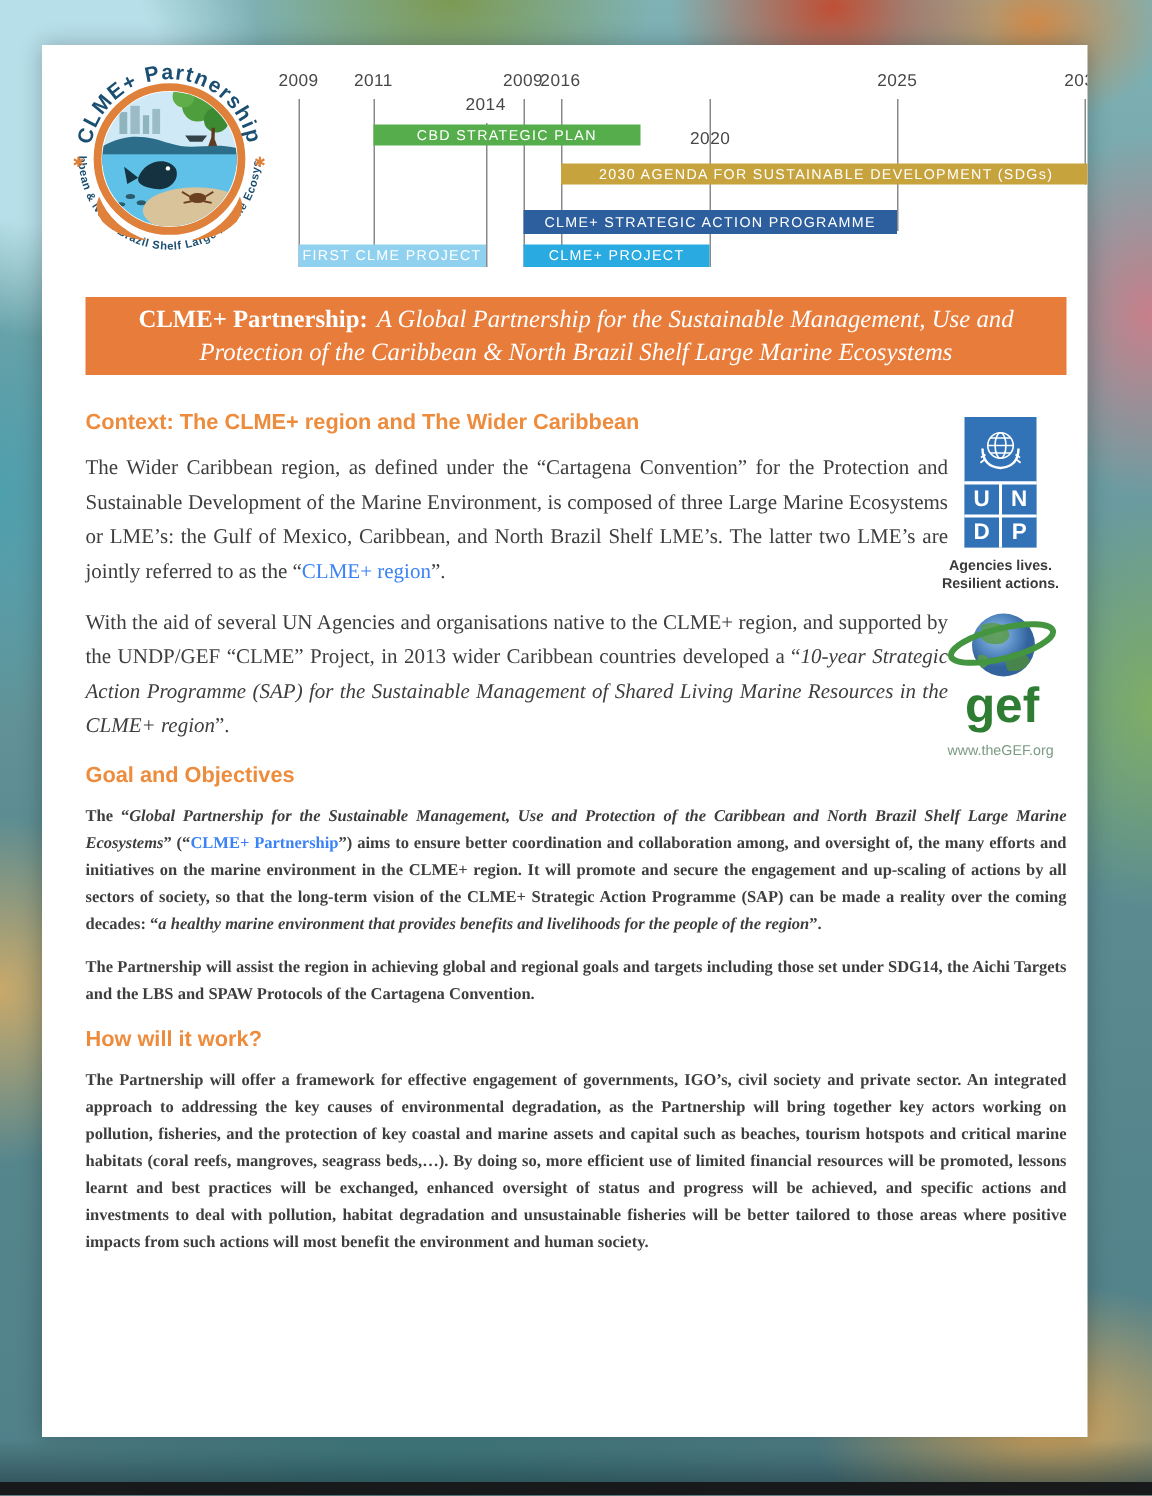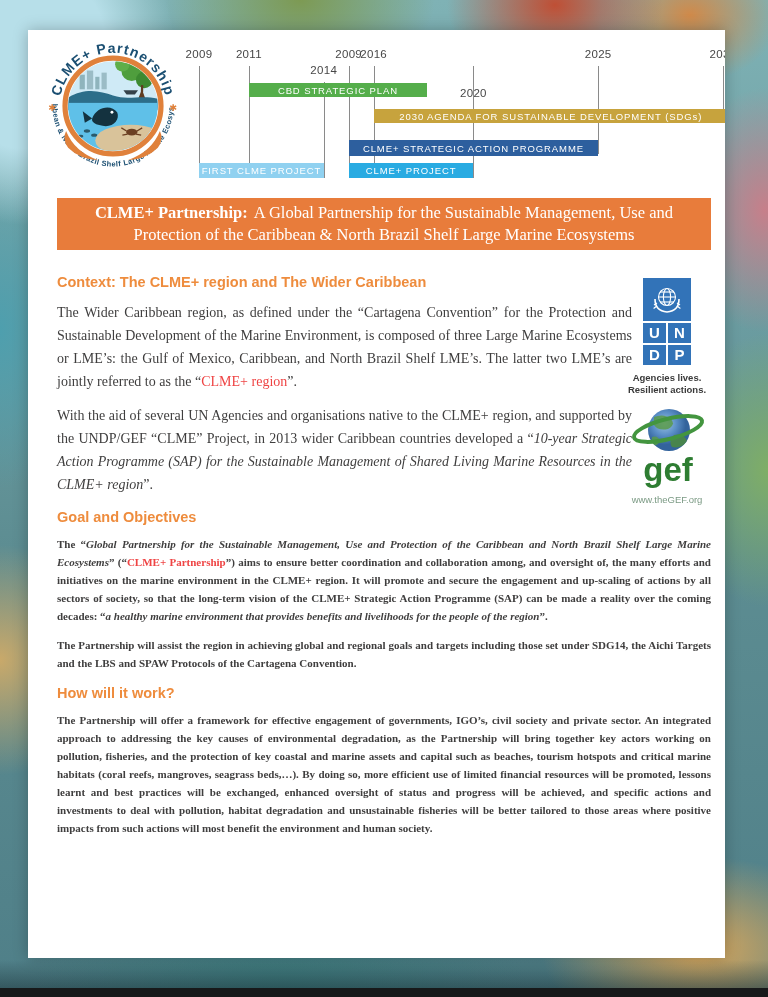--- a/index.html
+++ b/index.html
@@ -38,31 +38,31 @@
   .timeline-bar{position:absolute;display:flex;align-items:center;justify-content:center;}
   .timeline-bar span{font:9.5px "Liberation Sans",sans-serif;color:#fff;letter-spacing:.9px;white-space:nowrap;}
 
   
   .banner{
     position:absolute;left:29px;top:168px;width:654px;height:52px;background:#e87c3b;
     display:flex;align-items:center;justify-content:center;text-align:center;
     color:#fff;font-size:16.5px;line-height:22px;padding:0 26px;box-sizing:border-box;
   }
   .banner .b{font-weight:bold;margin-right:6px;}
-  .banner .i{}
+  .banner .i{font-style:italic;}
 
   
   .content{position:absolute;left:29px;top:238px;width:654px;}
   .sec-h{font:bold 14.5px/16px "Liberation Sans",sans-serif;color:#ee8c3d;margin:13px 0 0;}
   .sec-h.first{margin-top:6px;}
   .pp{color:#3f3e3e;text-align:justify;margin:10px 0 0;}
   .p-narrow{width:575px;font-size:14px;line-height:23px;margin-top:11px;}
   .p-wide{width:654px;font-size:11px;line-height:18px;font-weight:bold;}
   .seg-i{font-style:italic;}
-  .seg-o{color:#ef4444;}
+  .seg-o{color:#3b82f6;}
 
   
   .side-logos{position:absolute;left:594px;top:248px;width:90px;text-align:center;}
   .undp-box{width:48px;margin:0 auto;background:#3273b8;}
   .undp-emblem{display:block;margin:0 auto;padding-top:3px;}
   .undp-grid{display:grid;grid-template-columns:1fr 1fr;gap:2px;background:#fff;border-top:2px solid #fff;}
   .undp-cell{background:#3273b8;color:#fff;text-align:center;
     font:bold 15px/20px "Liberation Sans",sans-serif;}
   .undp-tag{margin-top:7px;font:bold 9.5px/11.5px "Liberation Sans",sans-serif;color:#3a3a3a;}
   .gef-wrap{margin-top:10px;}

